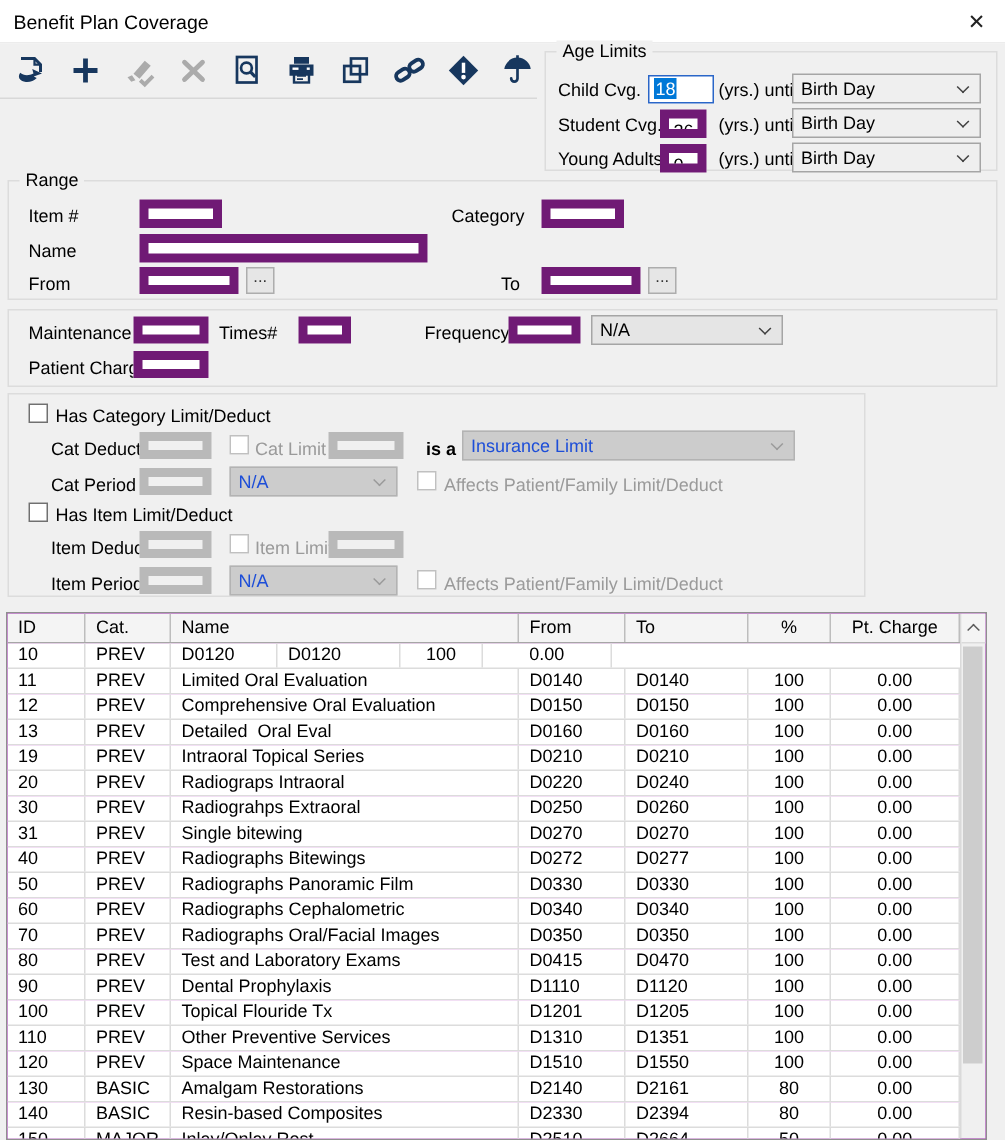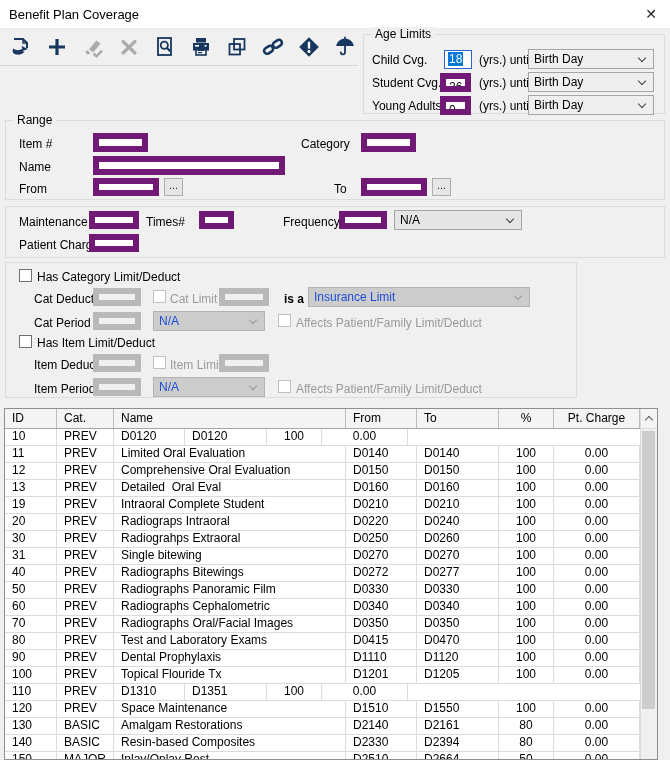--- a/index.html
+++ b/index.html
@@ -133,21 +133,21 @@
     <path class="navs" stroke-width="1.8" stroke-linecap="round" d="M12 11v6.3a2.1 2.1 0 0 1-4.2 0"></path>
     <path class="navs" stroke-width="1.8" d="M12 1.8v2"></path>
   </svg>
     </span>
 </div>
 
 <div class="group" style="left:363px;top:34px;width:302px;height:80px">
   <span class="legend">Age Limits</span>
 
   <span class="lbl" style="left:8px;top:18px">Child Cvg.</span>
-  <div class="tb focus" style="left:80px;top:15px;width:28px"><span class="sel">18</span></div>
+  <div class="tb focus" style="left:68px;top:15px;width:44px"><span class="sel">18</span></div>
   <span class="lbl" style="left:115px;top:18px">(yrs.) until</span>
   <div class="combo" style="left:164px;top:14px;width:126px"><span>Birth Day</span><span class="chev"></span></div>
 
   <span class="lbl" style="left:8px;top:41px">Student Cvg.</span>
   <div class="tb" style="left:76px;top:38px;width:31px"><span>26</span></div>
   <span class="lbl" style="left:115px;top:41px">(yrs.) until</span>
   <div class="combo" style="left:164px;top:37px;width:126px"><span>Birth Day</span><span class="chev"></span></div>
 
   <span class="lbl" style="left:8px;top:64px">Young Adults</span>
   <div class="tb" style="left:76px;top:61px;width:31px"><span>0</span></div>
@@ -262,21 +262,21 @@
         <div class="tcell c1">PREV</div>
         <div class="tcell c2">Detailed  Oral Eval</div>
         <div class="tcell c3">D0160</div>
         <div class="tcell c4">D0160</div>
         <div class="tcell c5">100</div>
         <div class="tcell c6">0.00</div>
       </div>
       <div class="trow">
         <div class="tcell c0">19</div>
         <div class="tcell c1">PREV</div>
-        <div class="tcell c2">Intraoral Complete Student</div>
+        <div class="tcell c2">Intraoral Topical Series</div>
         <div class="tcell c3">D0210</div>
         <div class="tcell c4">D0210</div>
         <div class="tcell c5">100</div>
         <div class="tcell c6">0.00</div>
       </div>
       <div class="trow">
         <div class="tcell c0">20</div>
         <div class="tcell c1">PREV</div>
         <div class="tcell c2">Radiograps Intraoral</div>
         <div class="tcell c3">D0220</div>
@@ -361,20 +361,21 @@
         <div class="tcell c1">PREV</div>
         <div class="tcell c2">Topical Flouride Tx</div>
         <div class="tcell c3">D1201</div>
         <div class="tcell c4">D1205</div>
         <div class="tcell c5">100</div>
         <div class="tcell c6">0.00</div>
       </div>
       <div class="trow">
         <div class="tcell c0">110</div>
         <div class="tcell c1">PREV</div>
+        <div class="tcell c2">Other Preventive Services</div>
         <div class="tcell c3">D1310</div>
         <div class="tcell c4">D1351</div>
         <div class="tcell c5">100</div>
         <div class="tcell c6">0.00</div>
       </div>
       <div class="trow">
         <div class="tcell c0">120</div>
         <div class="tcell c1">PREV</div>
         <div class="tcell c2">Space Maintenance</div>
         <div class="tcell c3">D1510</div>

